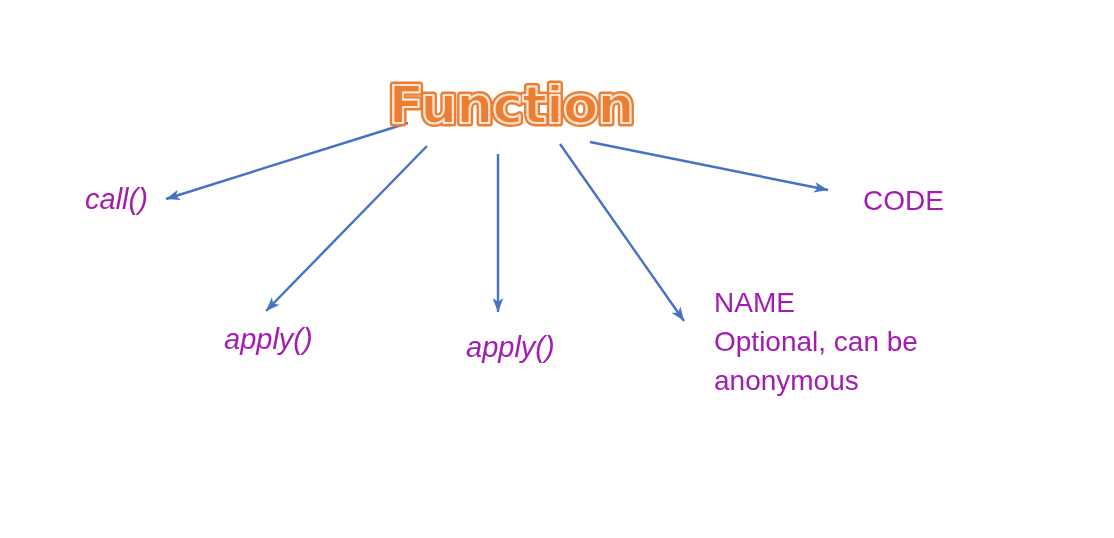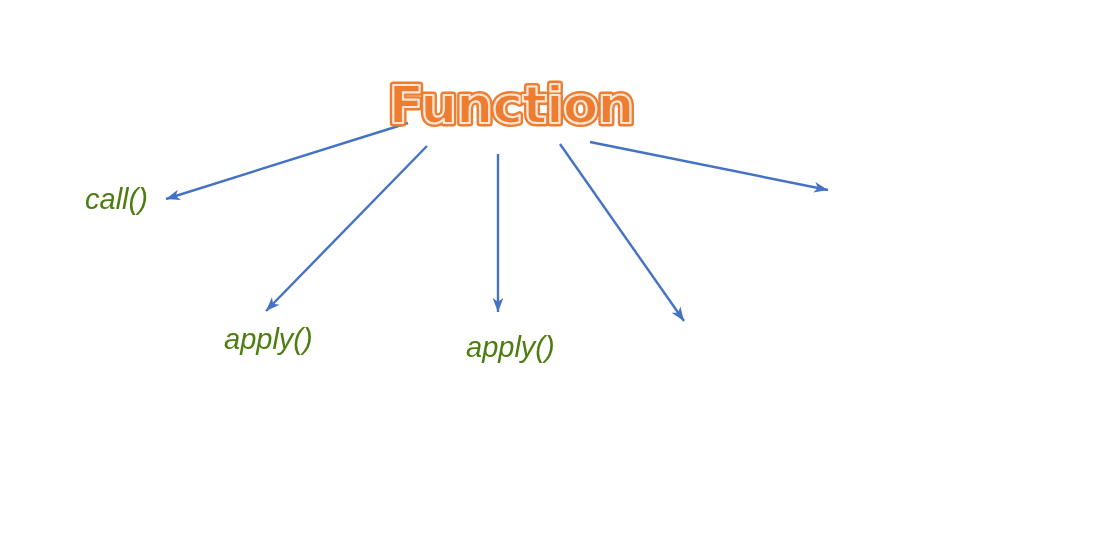--- a/index.html
+++ b/index.html
@@ -49,21 +49,21 @@
     font-weight: bold;
     font-size: 52px;
     letter-spacing: -1px;
     fill: #ED7D31;
     stroke: #FBE5D6;
     stroke-width: 2.2;
     stroke-linejoin: round;
   }
   .label {
     position: absolute;
-    color: #4d7c0f;
+    color: #a21caf;
     font-size: 28px;
     line-height: 1.1;
     white-space: nowrap;
   }
   .label.italic {
     font-style: italic;
     font-size: 29px;
   }
   .name-block div {
     line-height: 39px;
@@ -90,15 +90,21 @@
     <text class="title-back" x="511" y="123" text-anchor="middle">Function</text>
     <text class="title-front" x="511" y="123" text-anchor="middle">Function</text>
   </svg>
 
   <div class="label italic" style="left:85px; top:184px;">call()</div>
 
   <div class="label italic" style="left:181px; top:324px;margin-left:43px;">apply()</div>
 
   <div class="label italic" style="left:466px; top:332px;">apply()</div>
 
+  <div class="label" style="left:863px; top:186px;">CODE</div>
 
+  <div class="label name-block" style="left:714px; top:283px;">
+    <div>NAME</div>
+    <div>Optional, can be</div>
+    <div>anonymous</div>
+  </div>
 
 </div>
 
 </body></html>

